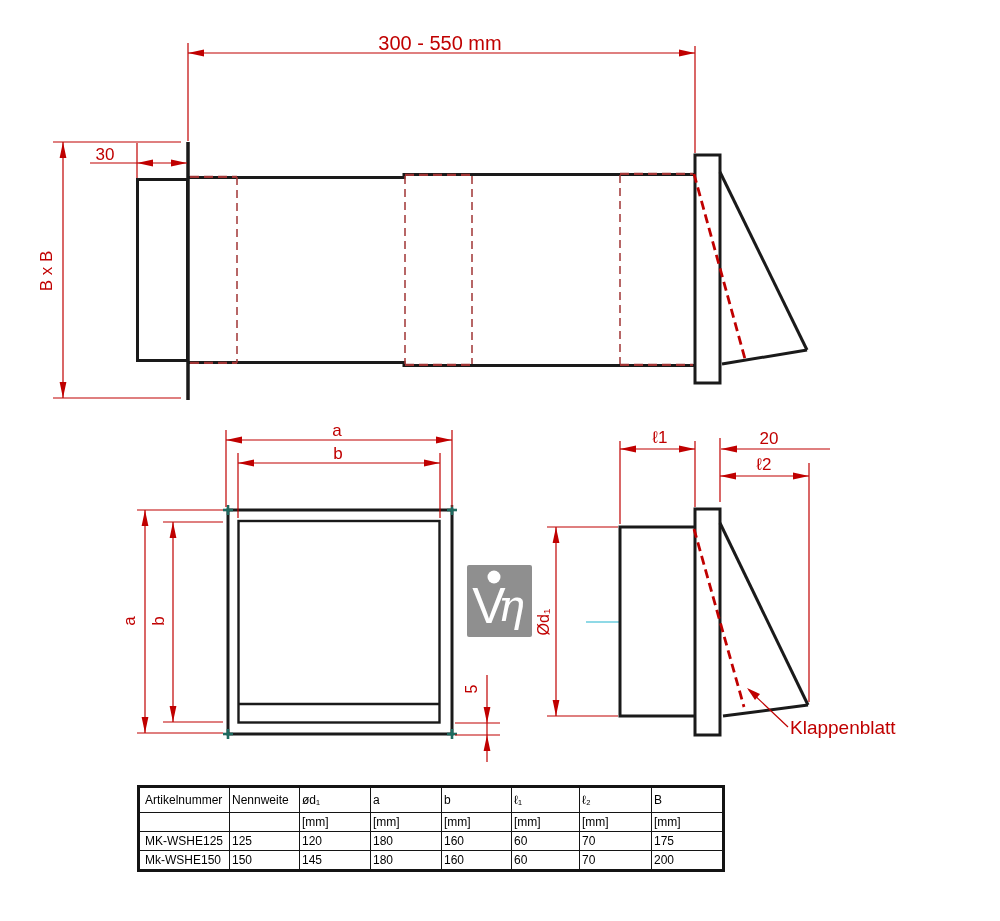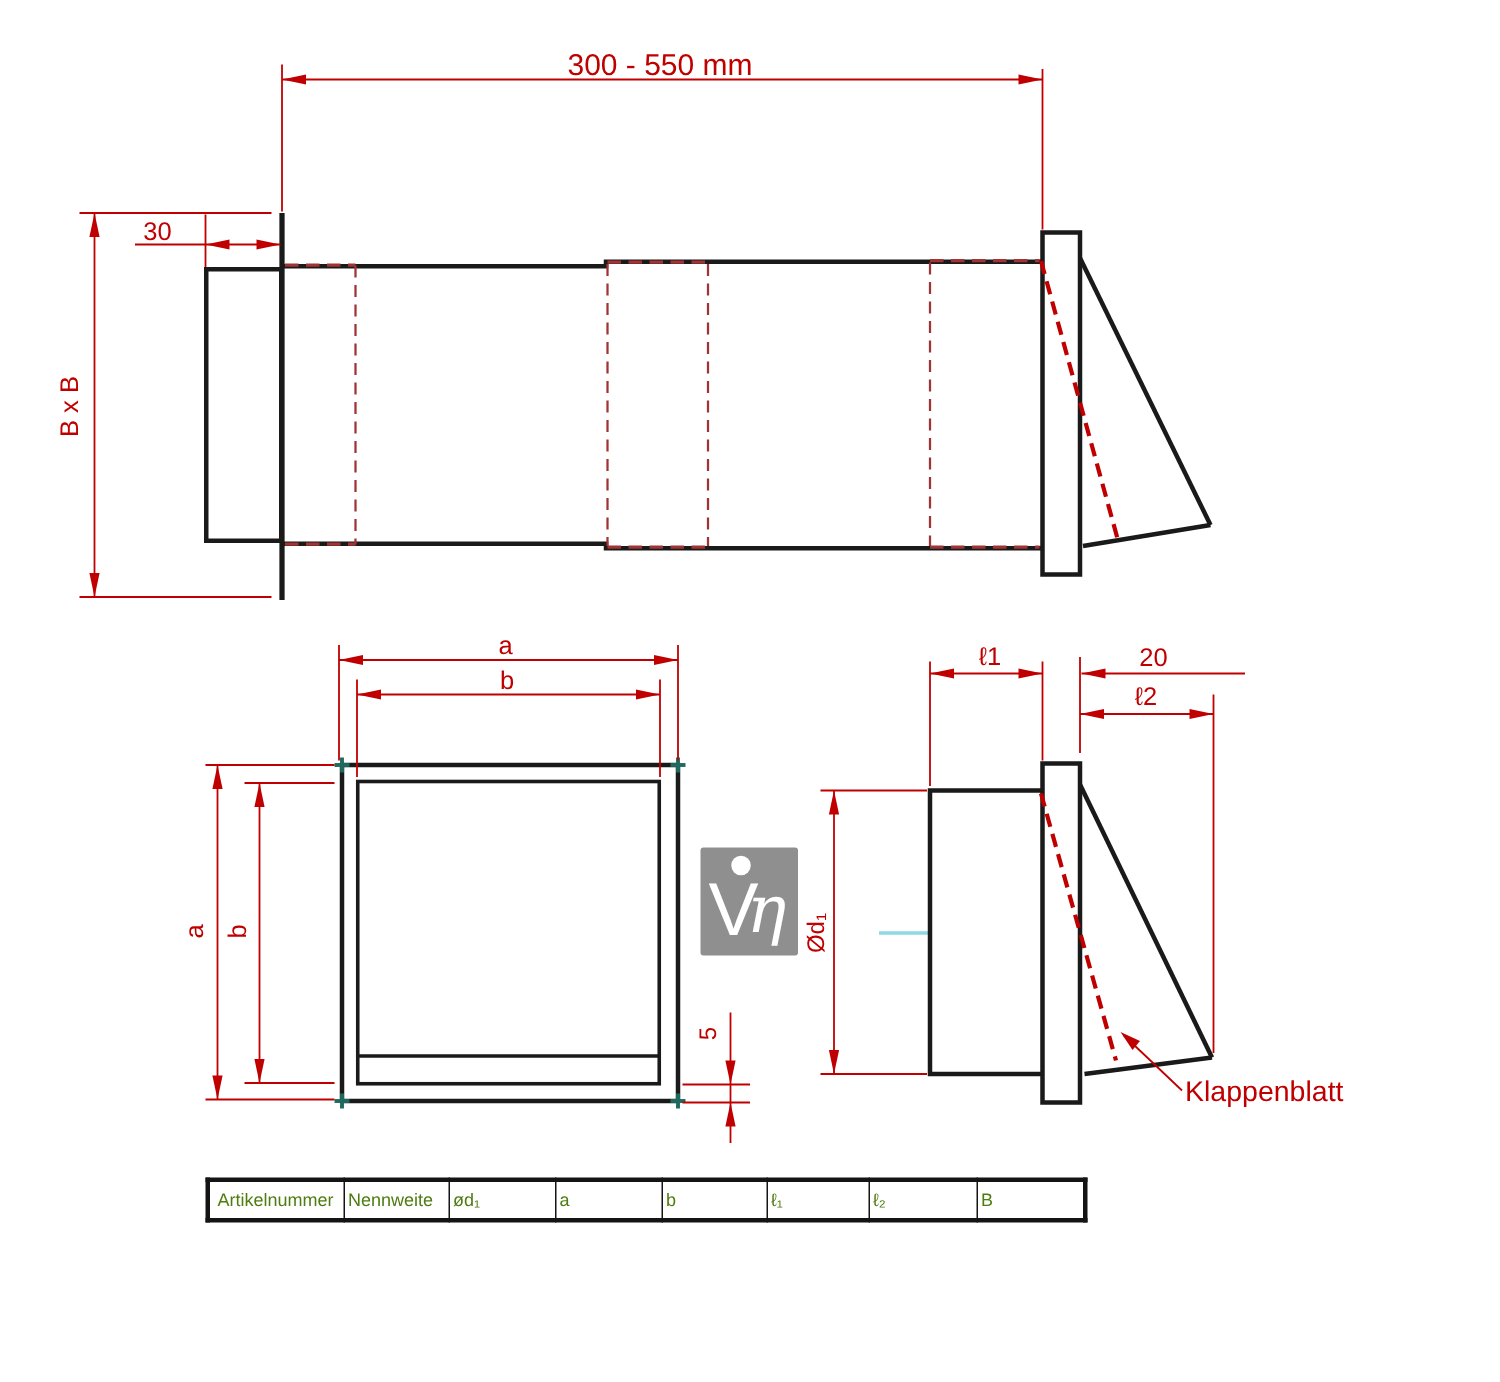--- a/index.html
+++ b/index.html
@@ -7,21 +7,21 @@
     position:relative;width:1000px;height:921px;background:#ffffff;
     font-family:"Liberation Sans",sans-serif;overflow:hidden;border-radius:13px;
   }
   svg{position:absolute;left:0;top:0;}
   svg text{font-family:"Liberation Sans",sans-serif;fill:#c00000;}
   svg text.logo-v{font-family:"Liberation Sans",sans-serif;fill:#ffffff;font-size:50px;}
   svg text.logo-eta{font-family:"DejaVu Serif",serif;font-style:italic;fill:#ffffff;font-size:44px;}
   .spec-table{
     position:absolute;left:137px;top:785px;width:585px;
     border-collapse:collapse;table-layout:fixed;
-    font-size:12px;color:#4d7c0f;background:#ffffff;
+    font-size:12px;color:#000000;background:#ffffff;
     border:3px solid #141414;
   }
   .spec-table th,.spec-table td{
     border:1.5px solid #141414;font-weight:normal;text-align:left;
     padding:0 2px;height:18px;line-height:1.05;white-space:nowrap;overflow:hidden;
   }
   .spec-table tr.hdr th{height:24px;}
   .spec-table .name{text-align:left;padding-left:5px;}
 </style>
 </head>
@@ -200,15 +200,45 @@
       <tr class="hdr">
         <th class="name">Artikelnummer</th>
         <th>Nennweite</th>
         <th>ød₁</th>
         <th>a</th>
         <th>b</th>
         <th>ℓ₁</th>
         <th>ℓ₂</th>
         <th>B</th>
       </tr>
+      <tr>
+        <td></td>
+        <td></td>
+        <td>[mm]</td>
+        <td>[mm]</td>
+        <td>[mm]</td>
+        <td>[mm]</td>
+        <td>[mm]</td>
+        <td>[mm]</td>
+      </tr>
+      <tr>
+        <td class="name">MK-WSHE125</td>
+        <td>125</td>
+        <td>120</td>
+        <td>180</td>
+        <td>160</td>
+        <td>60</td>
+        <td>70</td>
+        <td>175</td>
+      </tr>
+      <tr>
+        <td class="name">Mk-WSHE150</td>
+        <td>150</td>
+        <td>145</td>
+        <td>180</td>
+        <td>160</td>
+        <td>60</td>
+        <td>70</td>
+        <td>200</td>
+      </tr>
     </tbody>
   </table>
 </div>
 
 </body></html>

